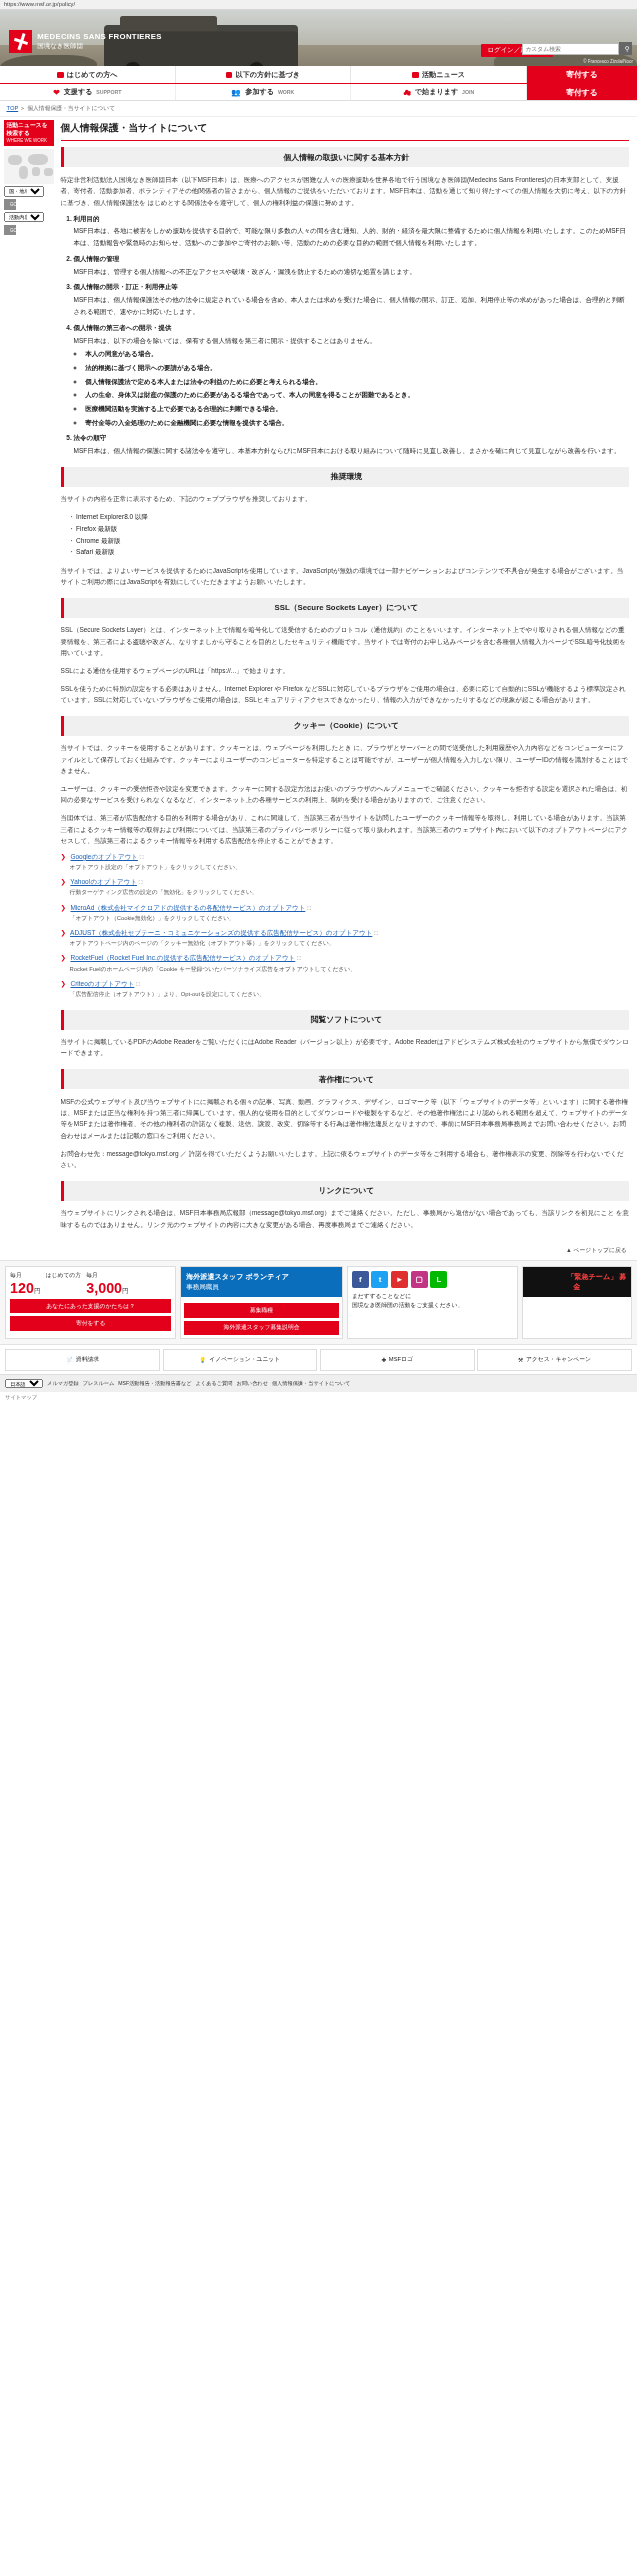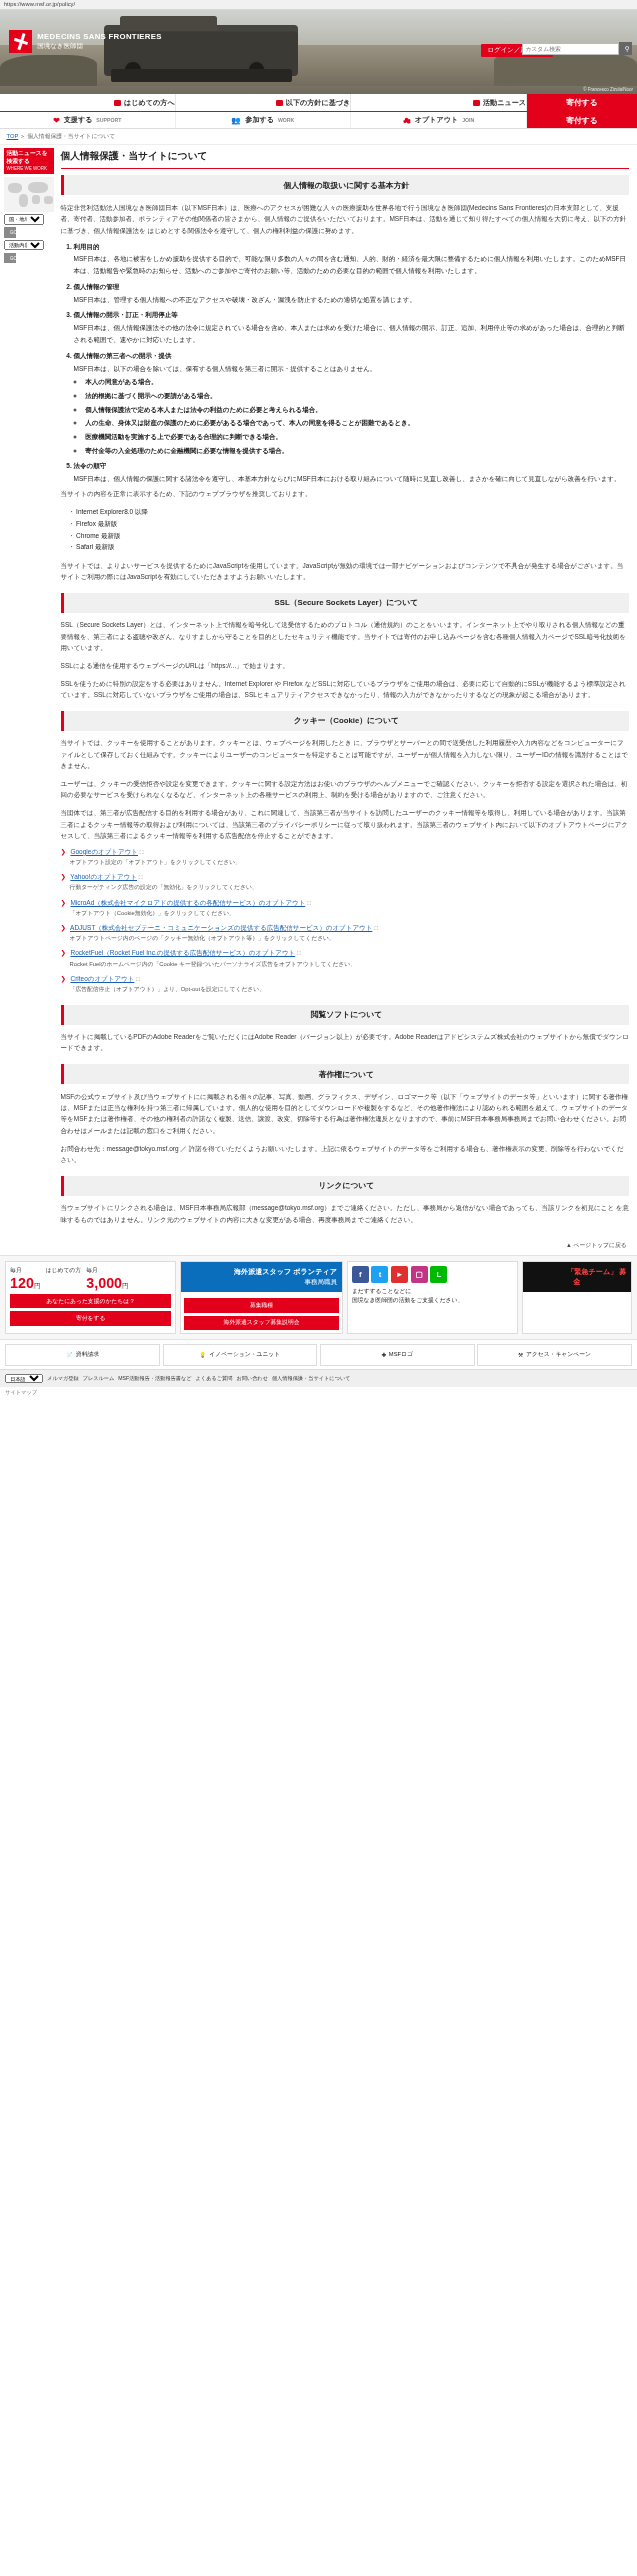--- a/index.html
+++ b/index.html
@@ -15,21 +15,21 @@
     height: 10.4px;
     background: #f1f1f1;
     border-bottom: 0.6px solid #d6d6d6;
     font-size: 5.8px;
     color: #444;
     padding: 1.3px 3.9px;
     font-family: "Liberation Sans", sans-serif;
   }
   .hero {
     position: relative;
-    height: 84px;
+    height: 56px;
     background: linear-gradient(180deg,#8c8374 0%, #a79c89 40%, #6e6a5c 100%);
     overflow: hidden;
   }
   .hero .sky {
     position:absolute; left:0; top:0; width:100%; height:35px;
     background: linear-gradient(180deg,#cfd3d0 0%, #b8b8ae 100%);
   }
   .hero .ground {
     position:absolute; left:0; top:35px; width:100%; height:41px;
     background: linear-gradient(180deg,#9c9483 0%, #736c5c 100%);
@@ -80,21 +80,21 @@
     font-size:5.8px; color:#999; padding:0 2.6px; line-height:11.7px;
   }
   .search-btn {
     width:13px;height:13px;background:#666;color:#fff;border:0;font-size:6.5px; cursor:pointer;
   }
   
   .nav {
     display:flex; height:18px; background:#ffffff; border-bottom:1.9px solid #e2001a;
   }
   .nav-item {
-    flex:1; display:flex; align-items:center; justify-content:flex-end; gap:3.2px;
+    flex:1; display:flex; align-items:center; justify-content:center; gap:3.2px;
     font-size:7.1px; font-weight:bold; color:#333; border-right:0.6px solid #e6e6e6;
     cursor:pointer;
   }
   .nav-item .dot { width:6.5px;height:6.5px;background:#e2001a;border-radius:1.3px;display:inline-block;}
   .nav-cta {
     width:110px; background:#e2001a; color:#fff; display:flex; align-items:center; justify-content:center;
     font-size:7.8px; font-weight:bold; cursor:pointer;
   }
   
   .subnav {
@@ -162,21 +162,21 @@
     background:#fff; border:0.6px solid #ddd; padding:3.9px; flex:1;
   }
   .donate-card { display:flex; gap:5.2px; align-items:flex-start;}
   .amt { font-size:5.8px; color:#333; }
   .amt .big { font-size:14.3px; font-weight:bold; color:#e2001a;}
   .amt .unit{ font-size:6.5px;}
   .pill {
     display:block; background:#e2001a; color:#fff; font-size:5.8px; text-align:center;
     padding:2.6px; margin-top:3.2px; cursor:pointer;
   }
-  .vol-card { background:#0a6ebd; color:#fff; padding:5.2px; font-size:6.5px; text-align:right;}
+  .vol-card { background:#0a6ebd; color:#fff; padding:5.2px; font-size:6.5px; text-align:left;}
   .vol-card .t { font-weight:bold; font-size:7.1px; line-height:1.5;}
   .social { display:flex; gap:2.6px; align-items:center; }
   .sq { width:17px;height:17px;border-radius:1.9px;color:#fff;display:flex;align-items:center;justify-content:center;font-size:7.8px;font-weight:bold;}
   .emerg {
     background:#111; color:#fff; font-size:7.1px; font-weight:bold; padding:5.2px 3.9px; text-align:center;
   }
   .emerg .red{ color:#ff4040;margin-left:40px; }
   .footnav {
     display:flex; gap:2.6px; padding:3.9px 5.2px; background:#fff; border-top:0.6px solid #e3e3e3;
   }
@@ -247,21 +247,21 @@
     <span>支援する</span>
     <span class="ext">SUPPORT</span>
   </div>
   <div class="cell">
     <span class="ic">👥</span>
     <span>参加する</span>
     <span class="ext">WORK</span>
   </div>
   <div class="cell">
     <span class="ic">☁</span>
-    <span>オプトアウト</span>
+    <span>で始まります</span>
     <span class="ext">JOIN</span>
   </div>
   <div class="cta">寄付する</div>
 </div>
 
 <div class="breadcrumb">
   <span class="lnk">TOP</span>
   <span>＞</span>
   <span>個人情報保護・当サイトについて</span>
 </div>
@@ -328,20 +328,21 @@
           <li>医療機関活動を実施する上で必要である合理的に判断できる場合。</li>
           <li>寄付金等の入金処理のために金融機関に必要な情報を提供する場合。</li>
         </ul>
       </li>
       <li>
         <span>法令の順守</span>
         <span class="txt">MSF日本は、個人情報の保護に関する諸法令を遵守し、本基本方針ならびにMSF日本における取り組みについて随時に見直し改善し、まさかを確に向じて見直しながら改善を行います。</span>
       </li>
     </ol>
 
+    <div class="sect-head">推奨環境</div>
     <p class="body">当サイトの内容を正常に表示するため、下記のウェブブラウザを推奨しております。</p>
     <ul class="plain">
       <li>Internet Explorer8.0 以降</li>
       <li>Firefox 最新版</li>
       <li>Chrome 最新版</li>
       <li>Safari 最新版</li>
     </ul>
 
     <p class="body">当サイトでは、よりよいサービスを提供するためにJavaScriptを使用しています。JavaScriptが無効の環境では一部ナビゲーションおよびコンテンツで不具合が発生する場合がございます。当サイトご利用の際にはJavaScriptを有効にしていただきますようお願いいたします。</p>
 

